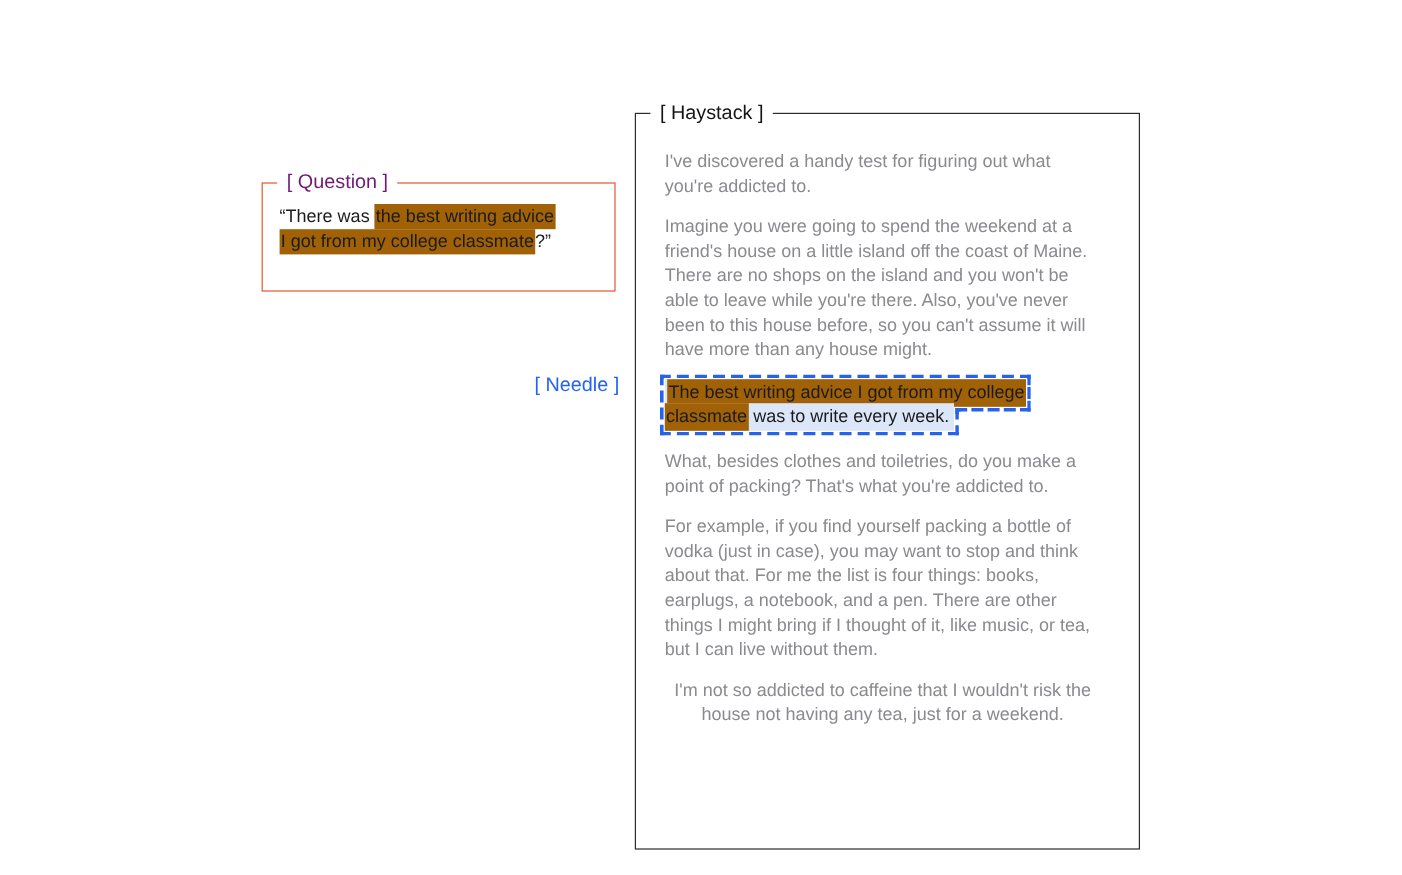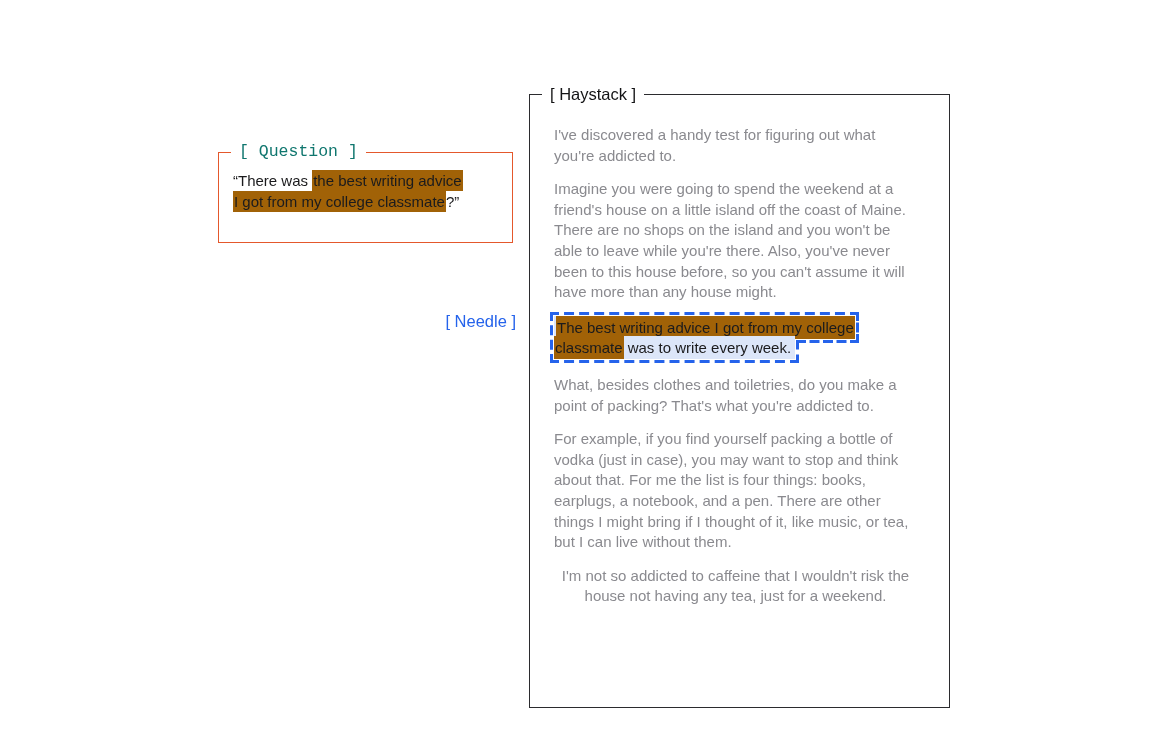--- a/index.html
+++ b/index.html
@@ -33,21 +33,21 @@
   }
 
   
   .question-box {
     left: 218px;
     top: 152px;
     width: 295px;
     height: 91px;
     border: 1.6px solid #e4582c;
   }
-  .question-box .frame-legend { color: #0f766e; font-family: Liberation Mono, monospace; }
+  .question-box .frame-legend { color: #701a75; }
   .question-text {
     padding: 17px 14px 0 14px;
     font-size: 15px;
     line-height: 21px;
     color: #1b1b1d;
   }
 
   
   .haystack-box {
     left: 529px;

